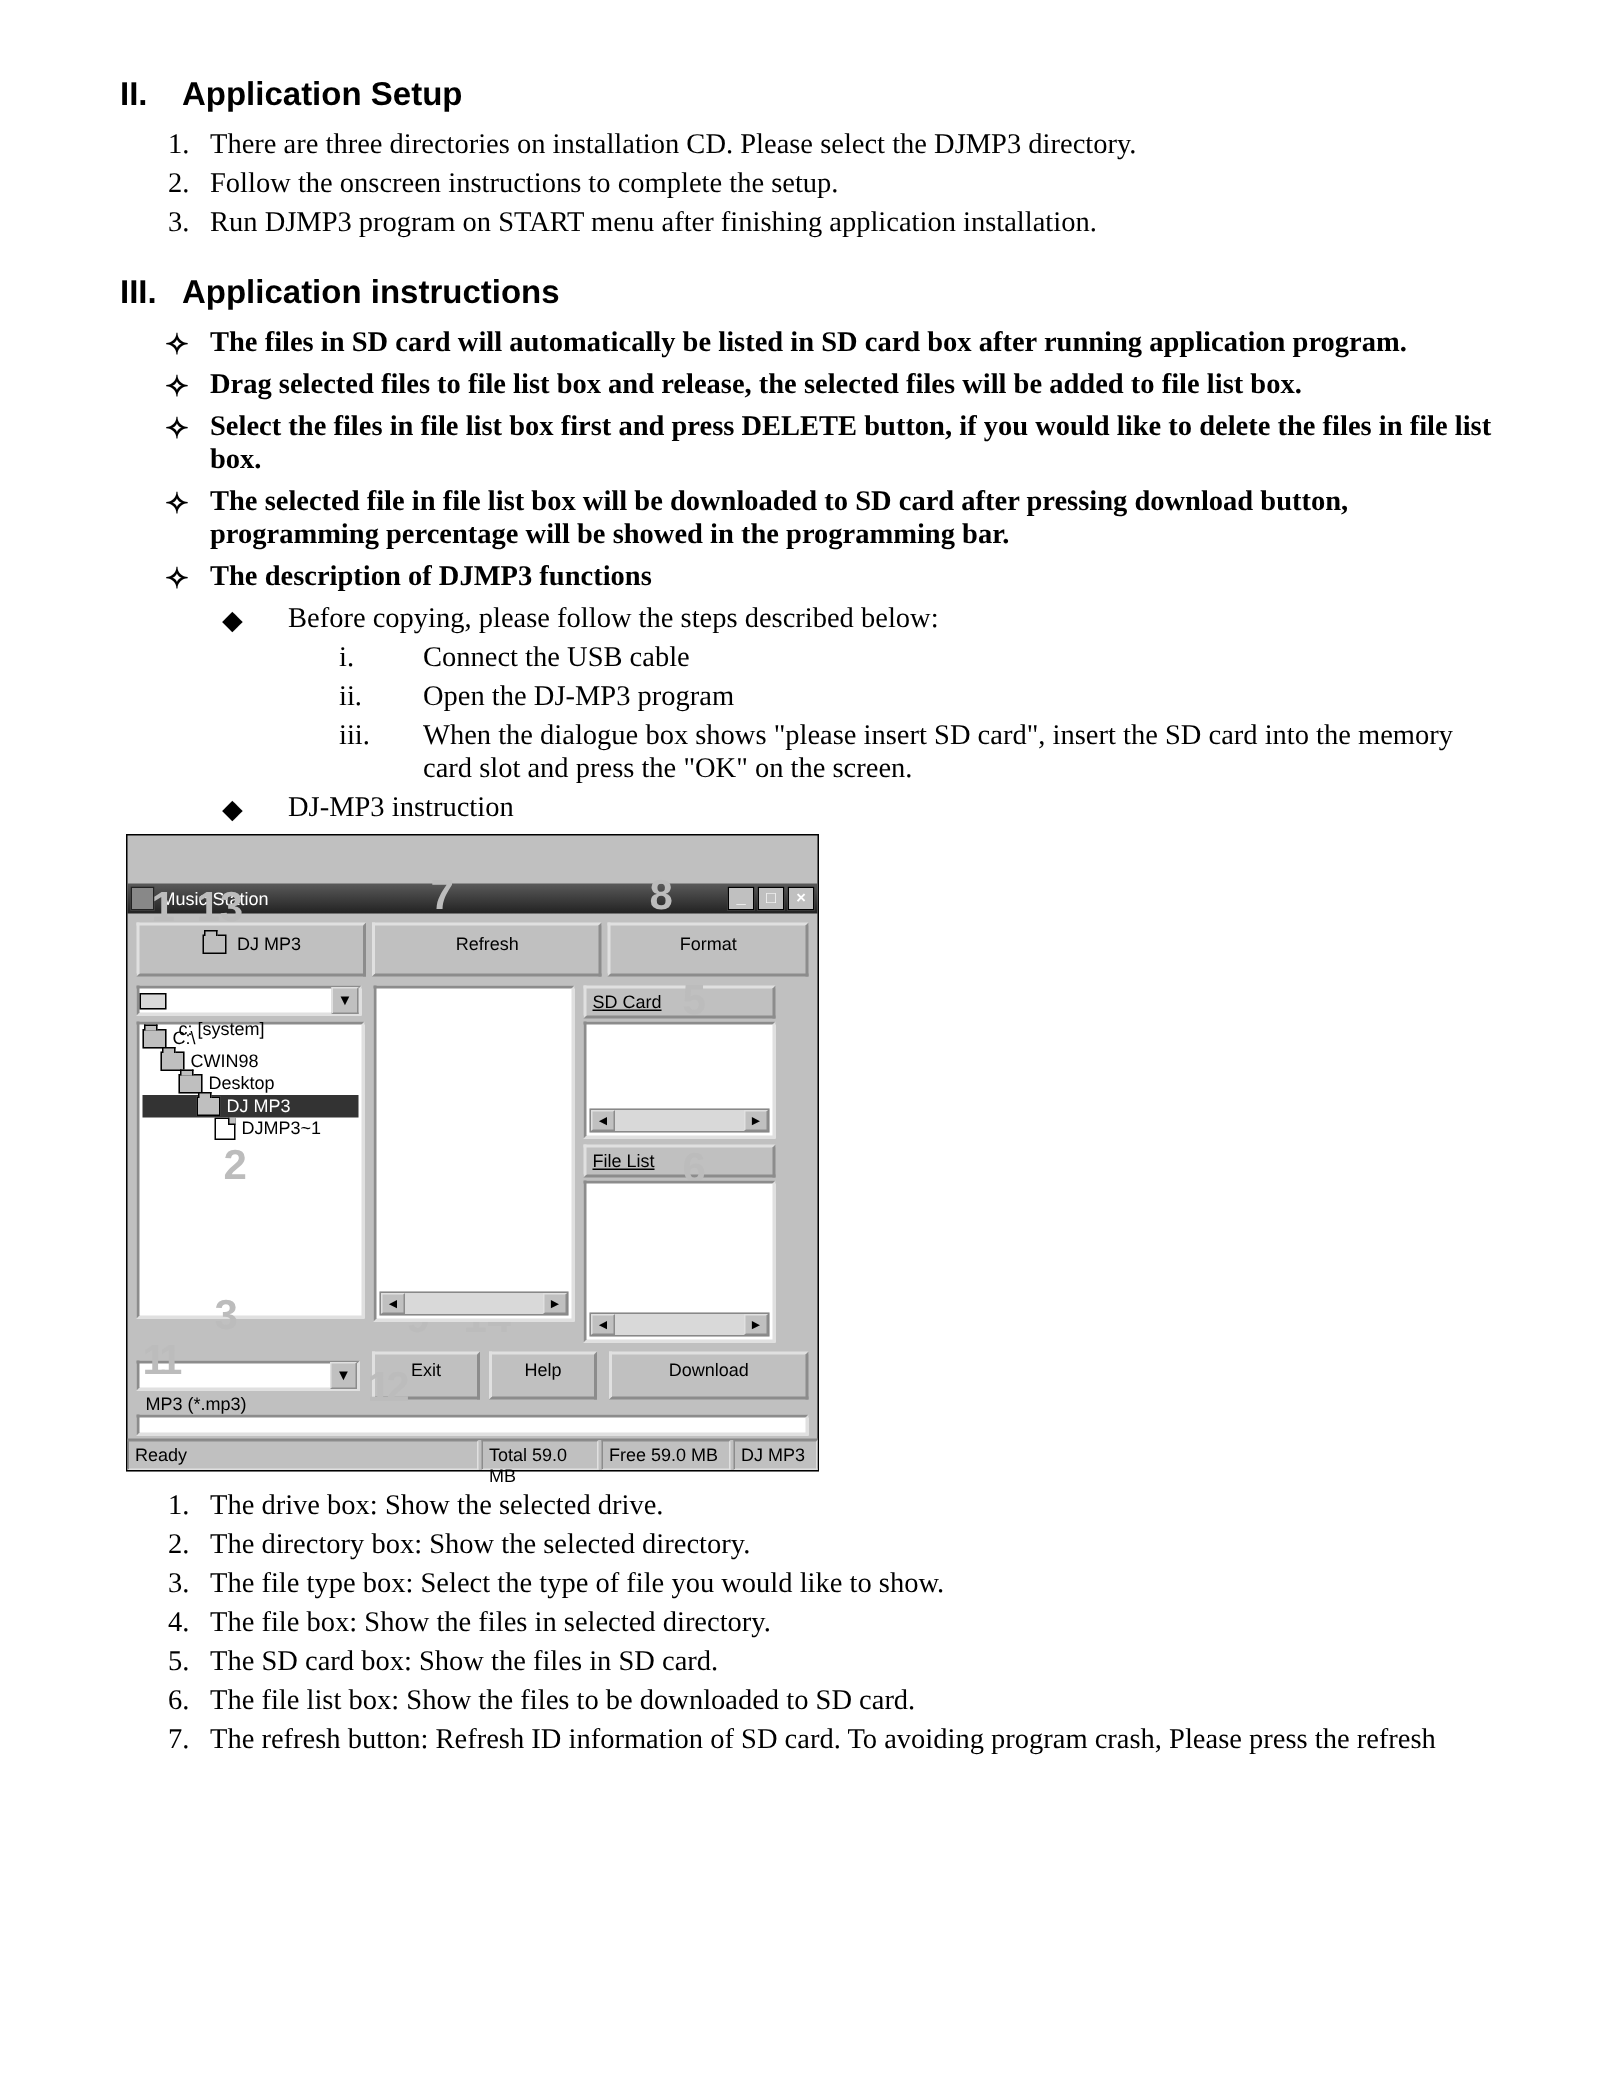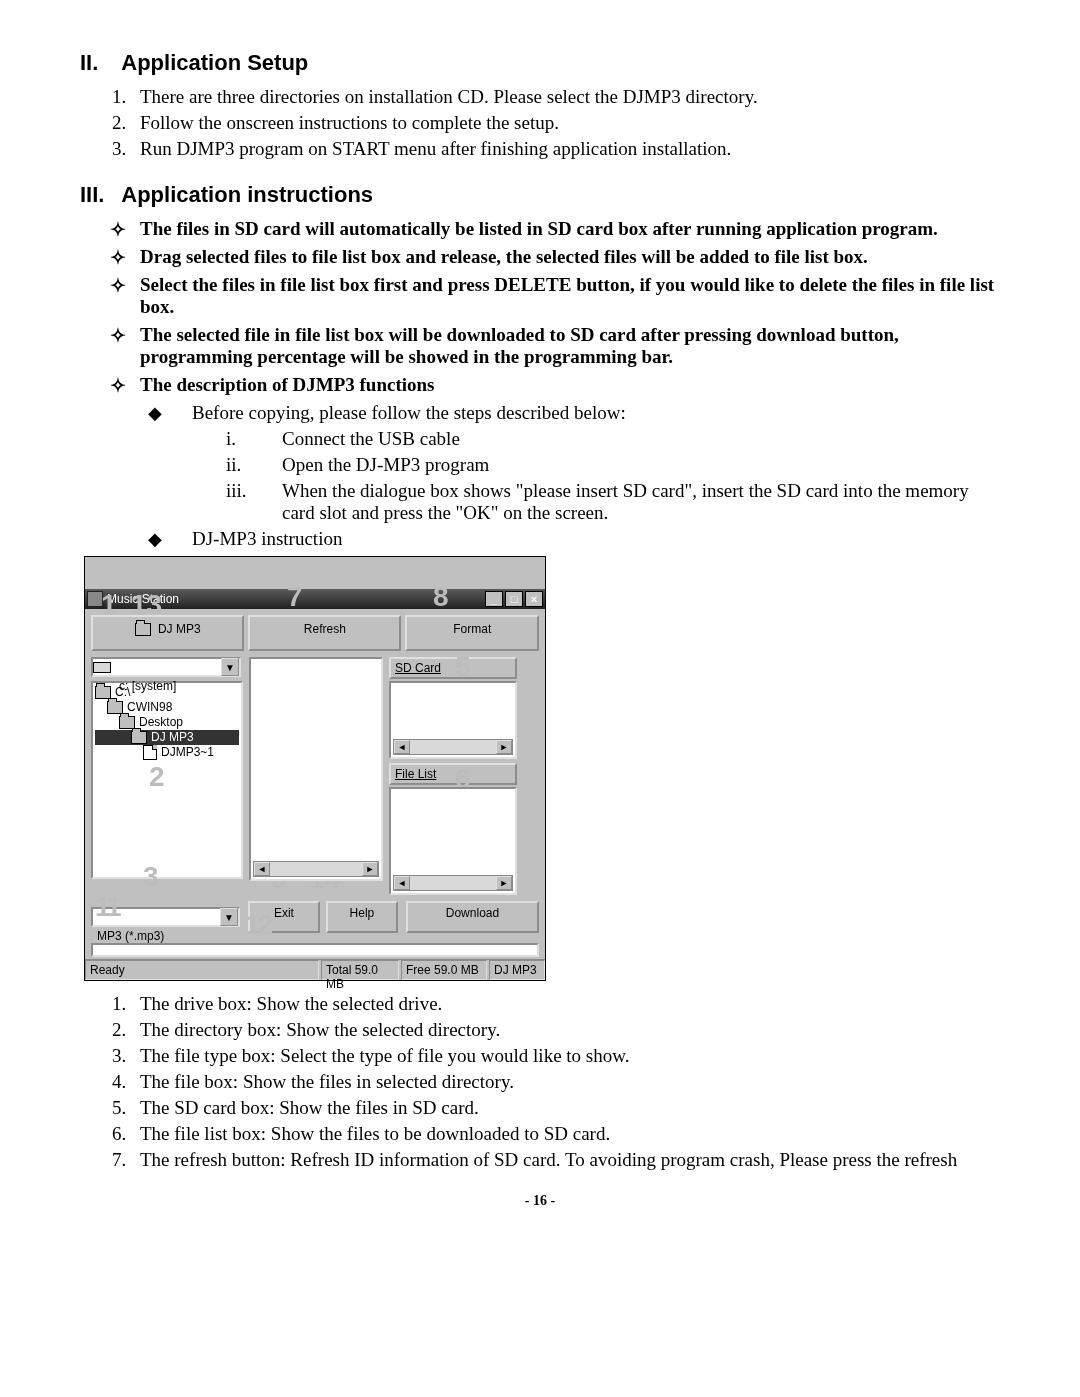--- a/index.html
+++ b/index.html
@@ -339,14 +339,13 @@
   <ol class="num" style="margin-top:8px;">
     <li><span class="n">1.</span><span>The drive box: Show the selected drive.</span></li>
     <li><span class="n">2.</span><span>The directory box: Show the selected directory.</span></li>
     <li><span class="n">3.</span><span>The file type box: Select the type of file you would like to show.</span></li>
     <li><span class="n">4.</span><span>The file box: Show the files in selected directory.</span></li>
     <li><span class="n">5.</span><span>The SD card box: Show the files in SD card.</span></li>
     <li><span class="n">6.</span><span>The file list box: Show the files to be downloaded to SD card.</span></li>
     <li><span class="n">7.</span><span>The refresh button: Refresh ID information of SD card. To avoiding program crash, Please press the refresh</span></li>
   </ol>
 
-  <div class="page-num">- 16 -</div>
 </div>
 
 </body></html>

